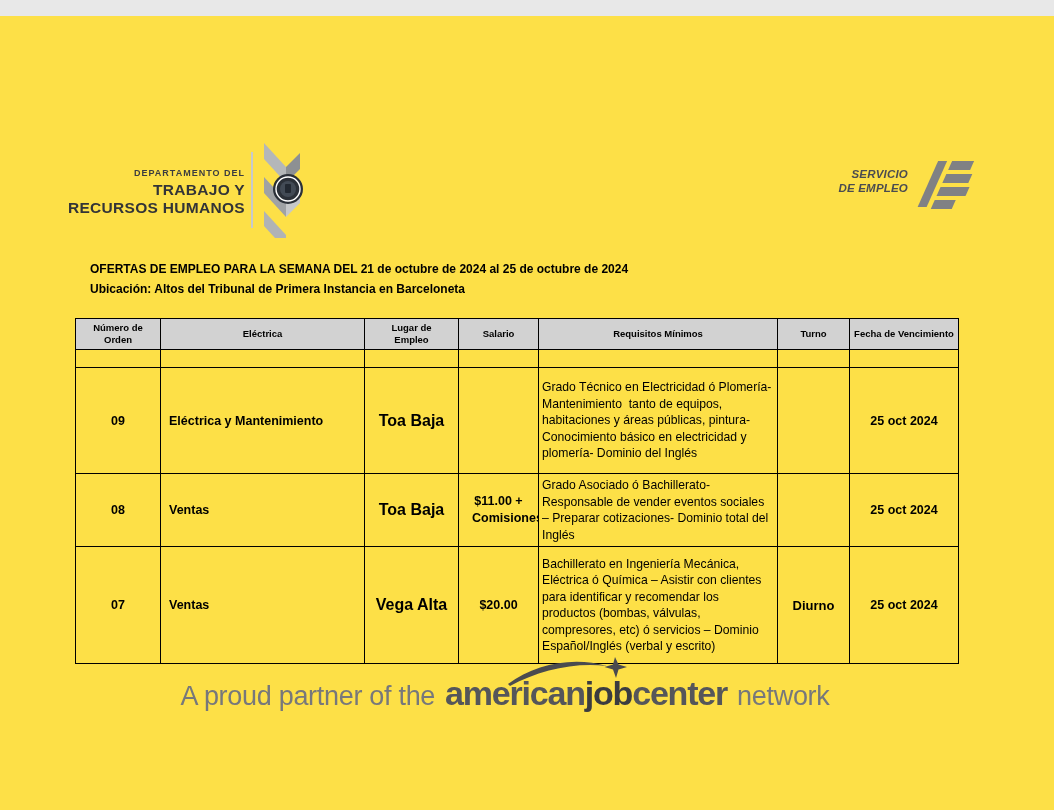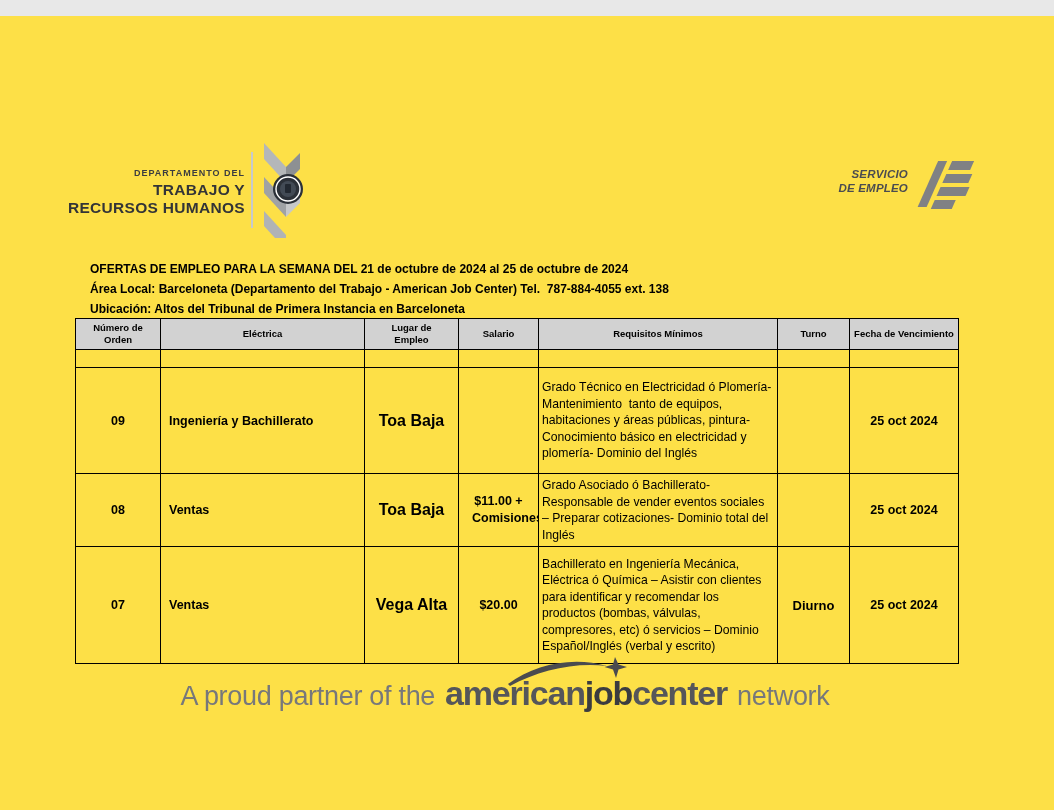--- a/index.html
+++ b/index.html
@@ -82,21 +82,20 @@
         <rect x="36" y="2" width="22" height="9"></rect>
         <rect x="36" y="15" width="26" height="9"></rect>
         <rect x="36" y="28" width="29" height="9"></rect>
         <rect x="36" y="41" width="21" height="9"></rect>
       </g>
     </svg>
   </div>
 
   <div class="intro">
     <div>OFERTAS DE EMPLEO PARA LA SEMANA DEL 21 de octubre de 2024 al 25 de octubre de 2024</div>
-    <div>Área Local: Barceloneta (Departamento del Trabajo - American Job Center) Tel.&nbsp; 787-884-4055 ext. 138</div>
     <div>Ubicación: Altos del Tribunal de Primera Instancia en Barceloneta</div>
   </div>
 
   <table class="jobs">
     <colgroup>
       <col style="width:85px">
         <col style="width:204px">
         <col style="width:94px">
         <col style="width:80px">
       <col style="width:239px">
@@ -140,21 +139,21 @@
         <td></td>
           <td></td>
           <td></td>
           <td></td>
           <td></td>
           <td></td>
           <td></td>
       </tr>
       <tr class="r09">
         <td class="c-num">09</td>
-        <td class="c-ocup">Ingeniería y Bachillerato</td>
+        <td class="c-ocup">Eléctrica y Mantenimiento</td>
         <td class="c-lugar">Toa Baja</td>
         <td class="c-sal"></td>
         <td class="c-req">Grado Técnico en Electricidad ó Plomería- Mantenimiento&nbsp; tanto de equipos, habitaciones y áreas públicas, pintura- Conocimiento básico en electricidad y plomería- Dominio del Inglés</td>
         <td class="c-turno"></td>
         <td class="c-fecha">25 oct 2024</td>
       </tr>
       <tr class="r08">
         <td class="c-num">08</td>
         <td class="c-ocup">Ventas</td>
         <td class="c-lugar">Toa Baja</td>

